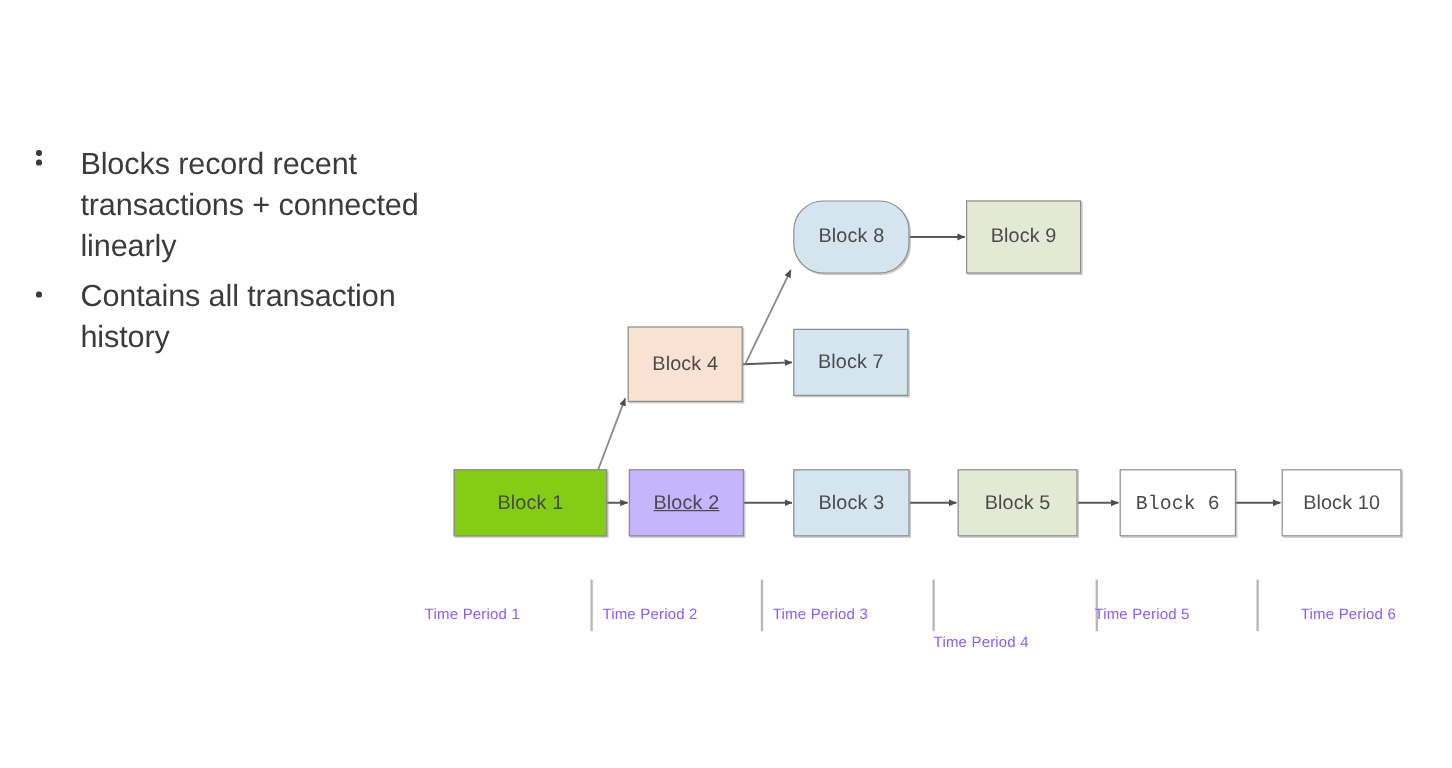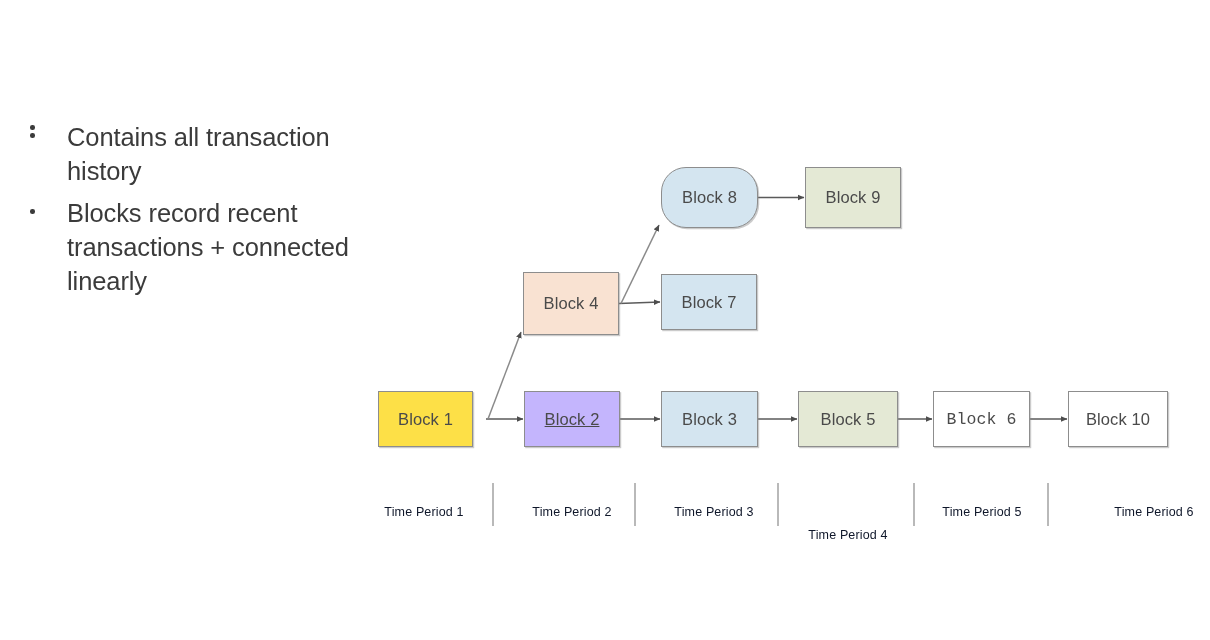--- a/index.html
+++ b/index.html
@@ -70,47 +70,47 @@
     align-items: center;
     justify-content: center;
     font-size: 16.5px;
     color: #4a4a4a;
     letter-spacing: 0.1px;
     box-shadow: 1.2px 1.2px 0 rgba(140,140,140,0.45);
   }
   .tp-label {
     position: absolute;
     font-size: 12.5px;
-    color: #0f172a;
-    text-align: center;
+    color: #8b5cf6;
+    text-align: left;
     letter-spacing: 0.15px;
     white-space: nowrap;
   }
   .tp-divider {
     position: absolute;
     width: 2.4px;
     background: #b9b9b9;
   }
 </style>
 </head>
 <body>
 
 <div id="slide">
 
   <div id="bullet-list">
     <div class="bullet-item">
       <span class="bullet-dot"></span>
     </div>
     <div class="bullet-item">
       <span class="bullet-dot"></span>
-      <span>Contains all transaction history</span>
+      <span>Blocks record recent transactions + connected linearly</span>
     </div>
     <div class="bullet-item">
       <span class="bullet-dot"></span>
-      <span>Blocks record recent transactions + connected linearly</span>
+      <span>Contains all transaction history</span>
     </div>
   </div>
 
   <div id="diagram">
     <svg id="edge-layer" viewBox="0 0 1210 640" width="1210" height="640">
       <defs>
         <marker id="arrowhead" markerWidth="7" markerHeight="7" refX="6.2" refY="3.1" orient="auto" markerUnits="userSpaceOnUse">
           <path d="M0,0.25 L6.6,3.1 L0,5.95 z" fill="#4d4d4d"></path>
         </marker>
       </defs>
@@ -120,21 +120,21 @@
           <path d="M758,419 L797,419" stroke="#5a5a5a" stroke-width="1.6" fill="none" marker-end="url(#arrowhead)"></path>
           <path d="M898,419 L932,419" stroke="#5a5a5a" stroke-width="1.6" fill="none" marker-end="url(#arrowhead)"></path>
           <path d="M1030,419 L1067,419" stroke="#5a5a5a" stroke-width="1.6" fill="none" marker-end="url(#arrowhead)"></path>
           <path d="M488,419 L521,332" stroke="#8a8a8a" stroke-width="1.5" fill="none" marker-end="url(#arrowhead)"></path>
           <path d="M619,303.5 L660,302" stroke="#5a5a5a" stroke-width="1.6" fill="none" marker-end="url(#arrowhead)"></path>
           <path d="M621,303.5 L659,225" stroke="#8a8a8a" stroke-width="1.5" fill="none" marker-end="url(#arrowhead)"></path>
           <path d="M758,197.5 L804,197.5" stroke="#5a5a5a" stroke-width="1.6" fill="none" marker-end="url(#arrowhead)"></path>
         </g>
     </svg>
     <div id="blocks">
-        <div class="block" style="left: 378px; top: 391px; width: 95px; height: 56px; background: #fde047;">
+        <div class="block" style="left: 378px; top: 391px; width: 128px; height: 56px; background: #84cc16;">
           <span>Block 1</span>
         </div>
         <div class="block" style="left: 524px; top: 391px; width: 96px; height: 56px; background: #c4b5fd; text-decoration: underline;">
           <span>Block 2</span>
         </div>
         <div class="block" style="left: 661px; top: 391px; width: 97px; height: 56px; background: rgb(212, 229, 240);">
           <span>Block 3</span>
         </div>
         <div class="block" style="left: 798px; top: 391px; width: 100px; height: 56px; background: rgb(228, 233, 213);">
           <span>Block 5</span>

